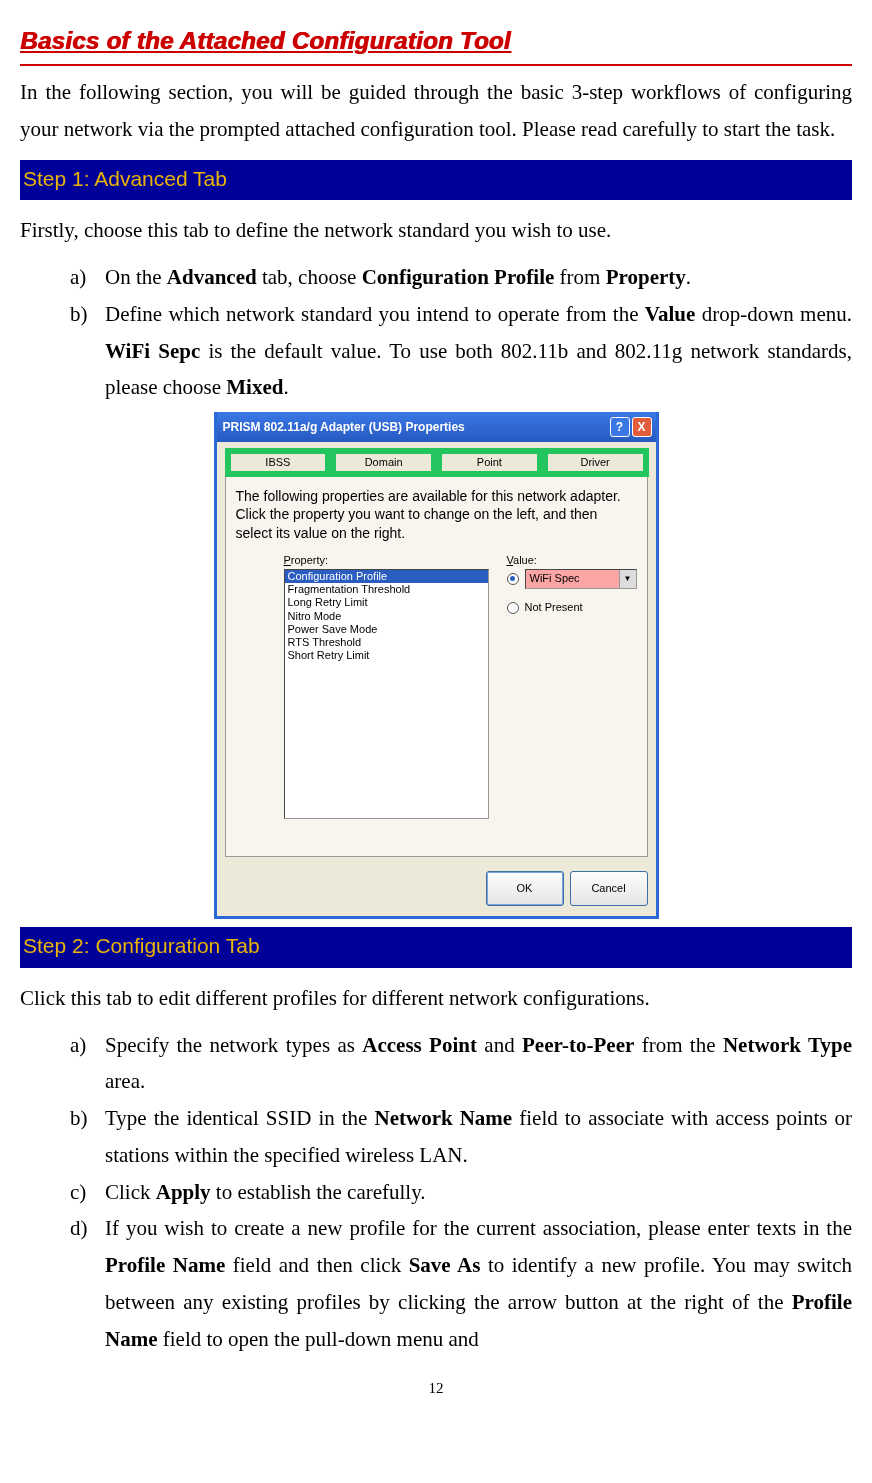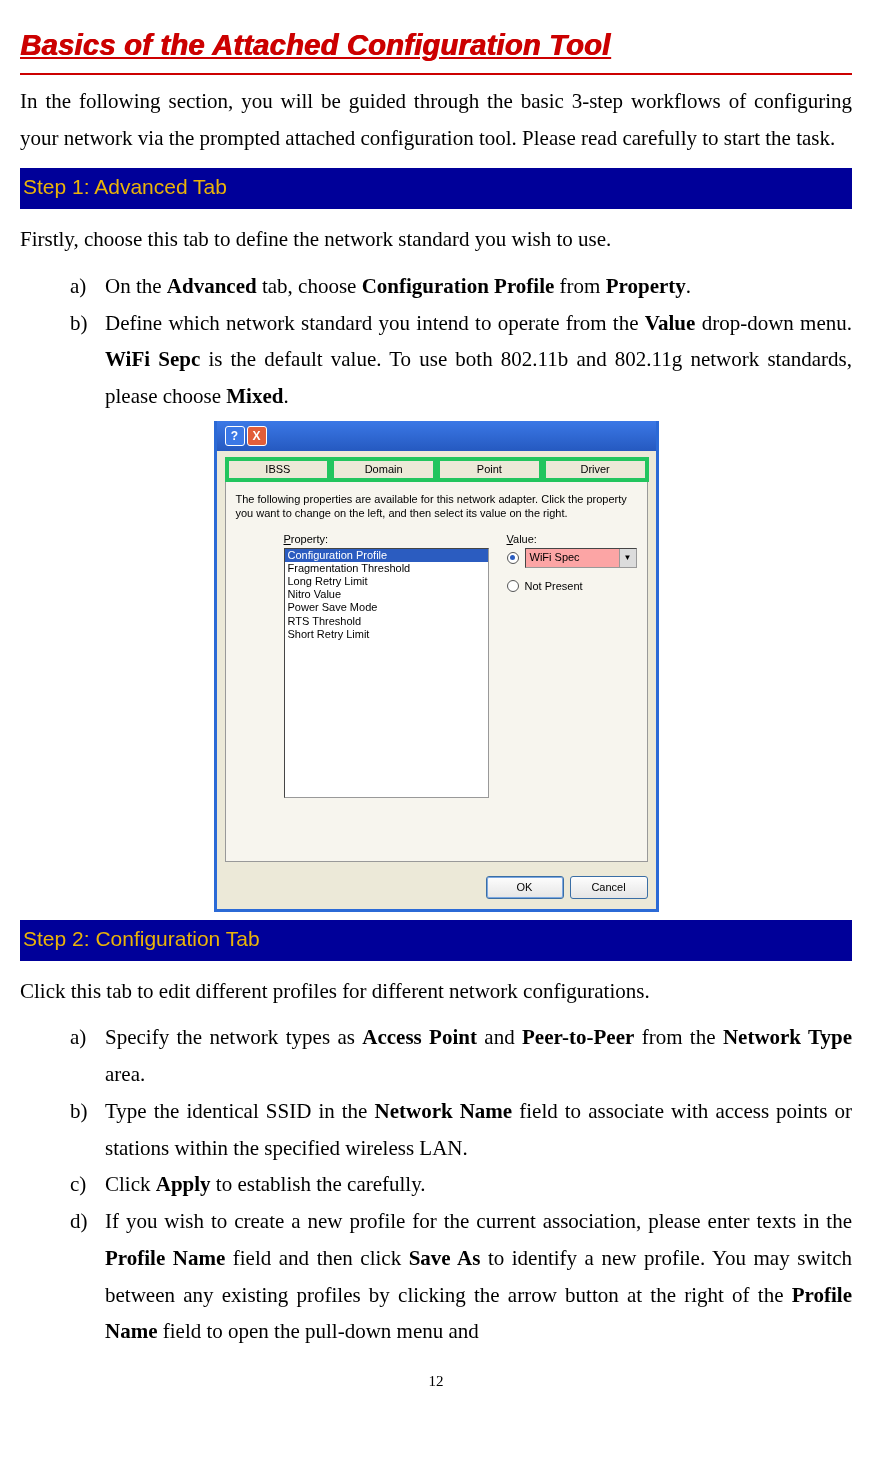--- a/index.html
+++ b/index.html
@@ -7,21 +7,21 @@
       width: 872px;
       font-family: "Times New Roman", serif;
       color: #000;
       background: #fff;
       padding: 20px 20px 10px 20px;
       font-size: 21px;
       line-height: 1.75;
     }
     .main-title {
       font-family: Verdana, Geneva, sans-serif;
-      font-size: 29px;
+      font-size: 24px;
       font-weight: bold;
       font-style: italic;
       color: #cc0000;
       text-decoration: underline;
       letter-spacing: 0.3px;
       border-bottom: 2px solid #cc0000;
       padding-bottom: 2px;
       margin-bottom: 8px;
       text-shadow: 1px 0 0 #cc0000;
       display: block;
@@ -91,21 +91,21 @@
       border: 1px solid #fff;
     }
     .titlebar .qbtn { background: #3b78e6; color: #fff; }
     .titlebar .xbtn { background: #e25e3a; color: #fff; }
     .dialog-body { padding: 6px 8px 8px 8px; }
     .tabs { display: flex; flex-direction: column; }
     .tabrow { display: flex; gap: 0; }
     .tab {
       flex: 1;
       text-align: center;
-      border: 4px solid #22c55e;
+      border: 6px solid #22c55e;
       background: #ece9d8;
       padding: 2px 0;
       font-size: 11px;
       margin-right: -1px;
     }
     .tabrow.bottom .tab { border-top: none; }
     .tab.active {
       background: #f7f5ee;
       border-bottom: 1px solid #f7f5ee;
       font-weight: normal;
@@ -114,21 +114,21 @@
     }
     .tabpanel {
       border: 1px solid #999;
       border-top: none;
       background: #f7f5ee;
       padding: 10px 10px 14px 10px;
       height: 380px;
       position: relative;
     }
     .desc {
-      font-size: 11px;
+      font-size: 14px;
       margin-bottom: 12px;
       line-height: 1.3;
     }
     .cols { display: flex; gap: 18px; padding-left: 48px; }
     .col-l { width: 205px; }
     .col-r { flex: 1; }
     .lbl { font-size: 11px; margin-bottom: 2px; text-decoration: none; }
     .lbl .ul { text-decoration: underline; }
     .listbox {
       width: 100%;
@@ -151,21 +151,21 @@
     }
     .dropdown .val { flex: 1; padding: 0 4px; font-size: 11px; }
     .dropdown .arrow {
       width: 17px; height: 18px; background: #dcdcdc; border-left: 1px solid #999;
       display: flex; align-items: center; justify-content: center; font-size: 8px;
     }
     .dlg-buttons {
       display: flex; justify-content: flex-end; gap: 6px; padding: 6px 8px 10px 0;
     }
     .dlg-btn {
-      width: 78px; height: 23px; font-size: 11px;
+      width: 78px; height: 35px; font-size: 11px;
       border: 1px solid #3a6ea5; border-radius: 3px;
       background: linear-gradient(#fdfdfd, #e5e5e5);
       display: inline-flex; align-items: center; justify-content: center;
     }
     .dlg-btn.ok { box-shadow: 0 0 0 1px #7ba7e0 inset; }
 
     .page-num {
       text-align: center;
       font-size: 15px;
       margin-top: 18px;
@@ -188,41 +188,42 @@
   </li>
   <li>
     <span class="marker">b)</span>
     <span>Define which network standard you intend to operate from the </span><b>Value</b><span> drop-down menu. </span><b>WiFi Sepc</b><span> is the default value. To use both 802.11b and 802.11g network standards, please choose </span><b>Mixed</b><span>.</span>
   </li>
 </ul>
 
 <div class="dialog-wrap">
   <div class="dialog">
     <div class="titlebar">
+      <span class="title-text">PRISM 802.11a/g Adapter (USB) Properties</span>
       <span class="qbtn">?</span>
       <span class="xbtn">X</span>
     </div>
     <div class="dialog-body">
       <div class="tabs">
         <div class="tabrow top">
           <div class="tab">IBSS</div>
           <div class="tab">Domain</div>
           <div class="tab">Point</div>
           <div class="tab">Driver</div>
         </div>
         <div class="tabpanel">
           <div class="desc">The following properties are available for this network adapter. Click the property you want to change on the left, and then select its value on the right.</div>
           <div class="cols">
             <div class="col-l">
               <div class="lbl"><span class="ul">P</span><span>roperty:</span></div>
               <div class="listbox">
                 <div class="item sel">Configuration Profile</div>
                 <div class="item">Fragmentation Threshold</div>
                 <div class="item">Long Retry Limit</div>
-                <div class="item">Nitro Value</div>
+                <div class="item">Nitro Mode</div>
                 <div class="item">Power Save Mode</div>
                 <div class="item">RTS Threshold</div>
                 <div class="item">Short Retry Limit</div>
               </div>
             </div>
             <div class="col-r">
               <div class="lbl"><span class="ul">V</span><span>alue:</span></div>
               <div class="radio-row">
                 <span class="radio checked"></span>
                 <div class="dropdown" style="flex:1">

